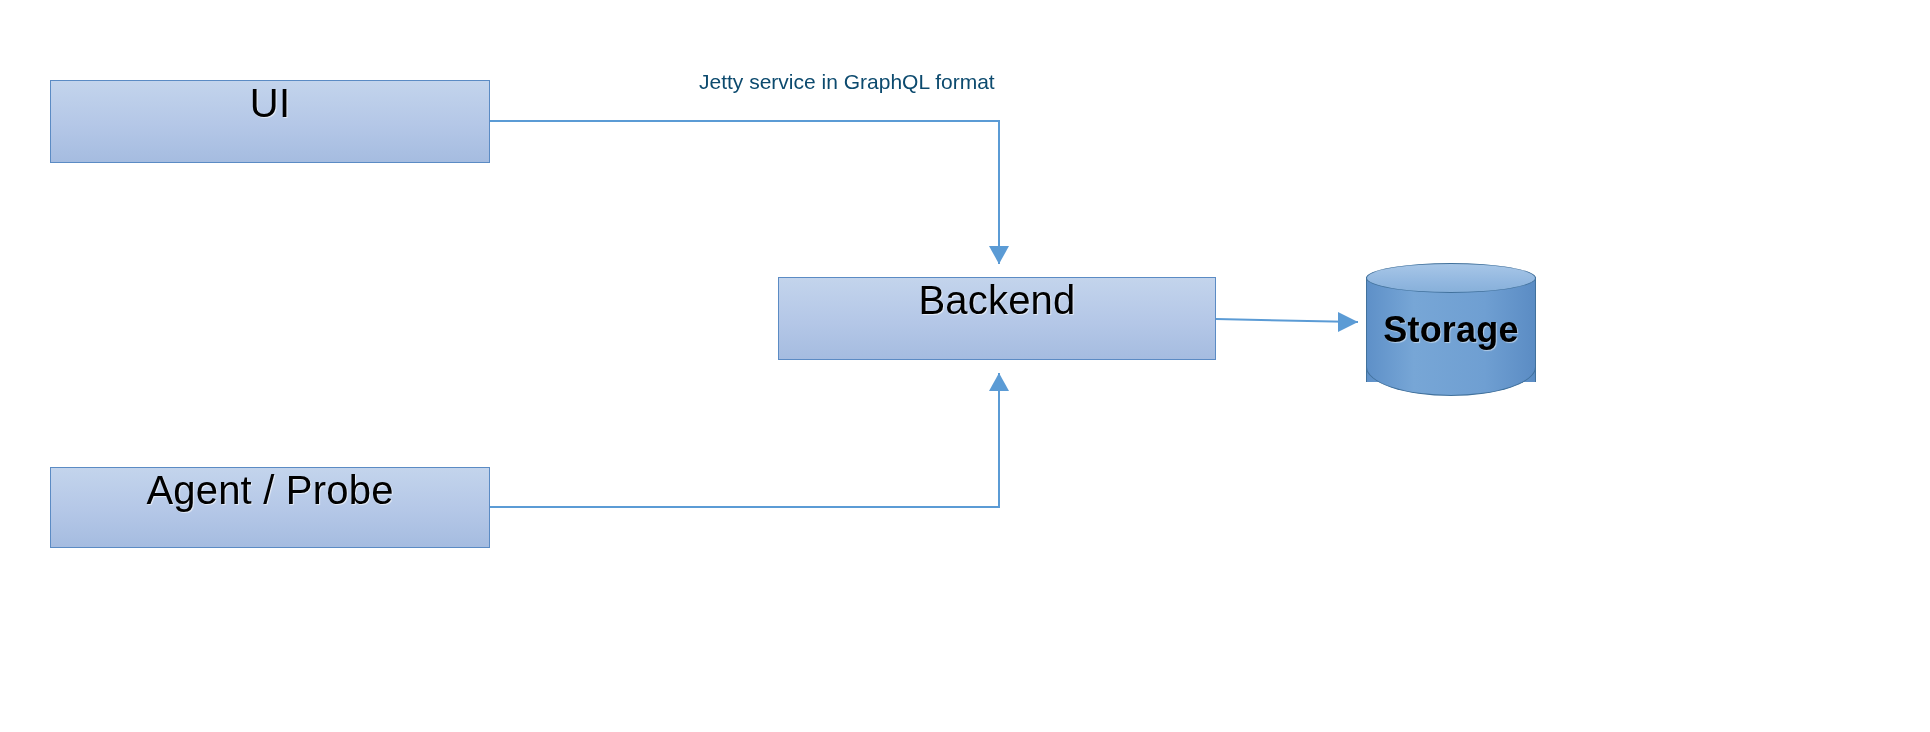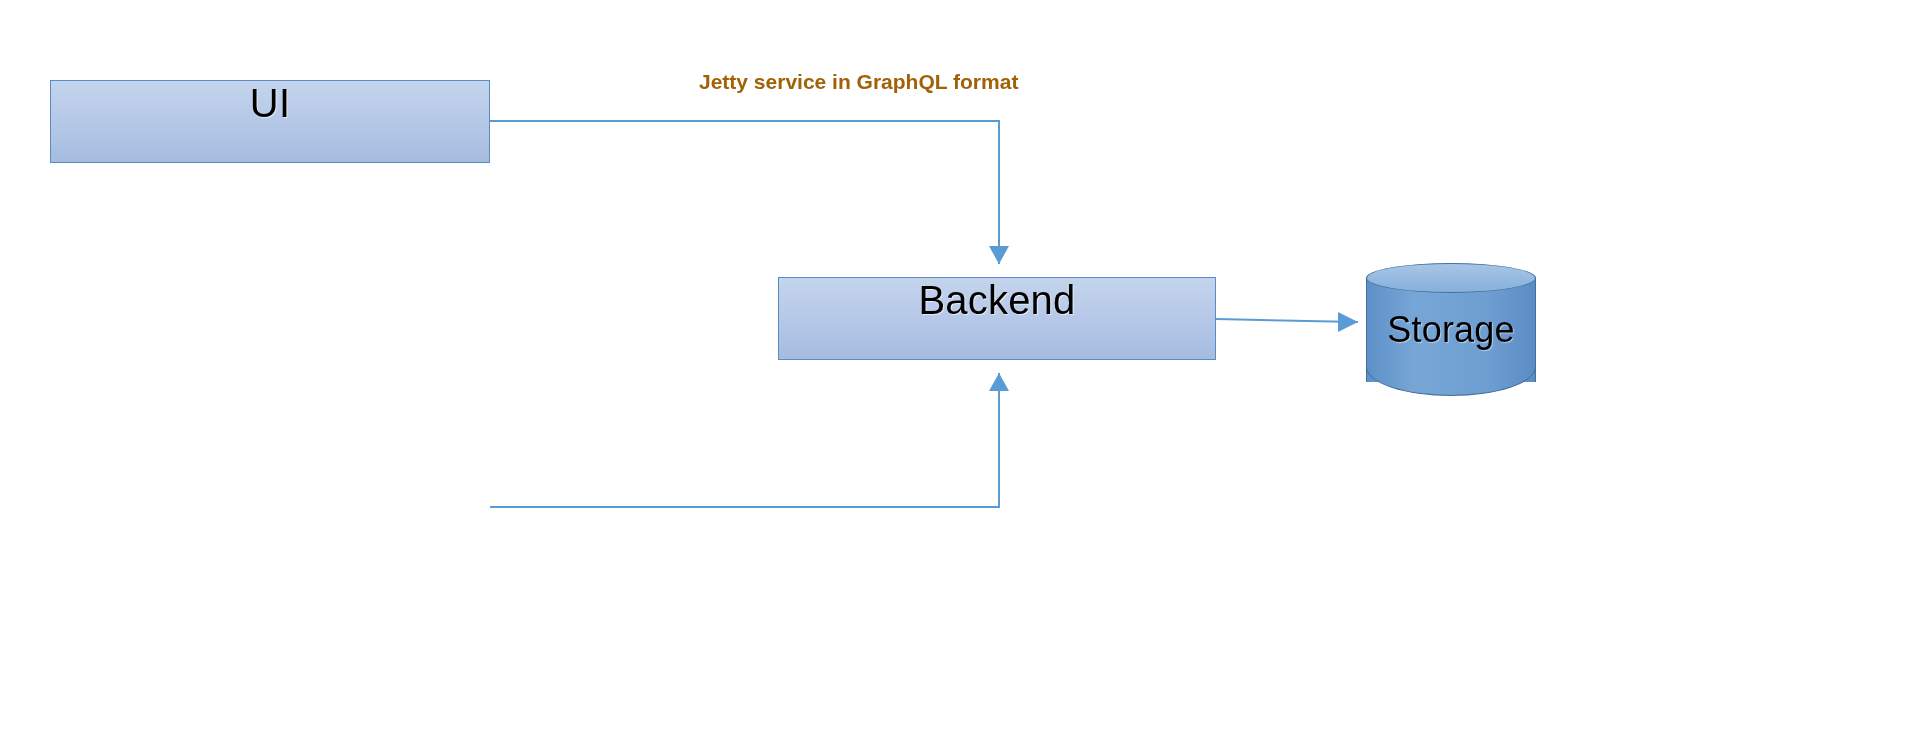--- a/index.html
+++ b/index.html
@@ -90,38 +90,39 @@
     top: 0;
     width: 100%;
     height: 100%;
     display: flex;
     align-items: center;
     justify-content: center;
   }
   #storage-cylinder .cyl-text .node-label {
     font-size: 36px;
     text-shadow: 1px 1px 1px rgba(255,255,255,0.5);
+    font-weight: bold;
   }
 
   
   #connectors {
     position: absolute;
     left: 0;
     top: 0;
     width: 1930px;
     height: 732px;
     pointer-events: none;
   }
 
   
   .edge-label {
     position: absolute;
-    color: #a16207;
+    color: #0c4a6e;
     font-size: 21px;
-    font-weight: bold;
+    font-weight: normal;
     white-space: nowrap;
   }
   #label-ui-backend    { left: 699px; top: 70px; }
   #label-agent-backend { left: 697px; top: 517px; }
 </style>
 </head>
 <body>
 
 <div id="canvas">
 
@@ -148,20 +149,23 @@
 
     <g>
       <path d="M1216,319 L1358,322" fill="none" stroke="#5b9bd5" stroke-width="2" marker-end="url(#arrow-right)"></path>
     </g>
   </svg>
 
   <div class="node-box" id="ui-box">
     <span class="node-label">UI</span>
   </div>
 
+  <div class="node-box" id="agent-box">
+    <span class="node-label">Agent / Probe</span>
+  </div>
 
   <div class="node-box" id="backend-box">
     <span class="node-label">Backend</span>
   </div>
 
   <div id="storage-cylinder">
     <div class="cyl-body"></div>
     <div class="cyl-bottom"></div>
     <div class="cyl-top"></div>
     <div class="cyl-text">

